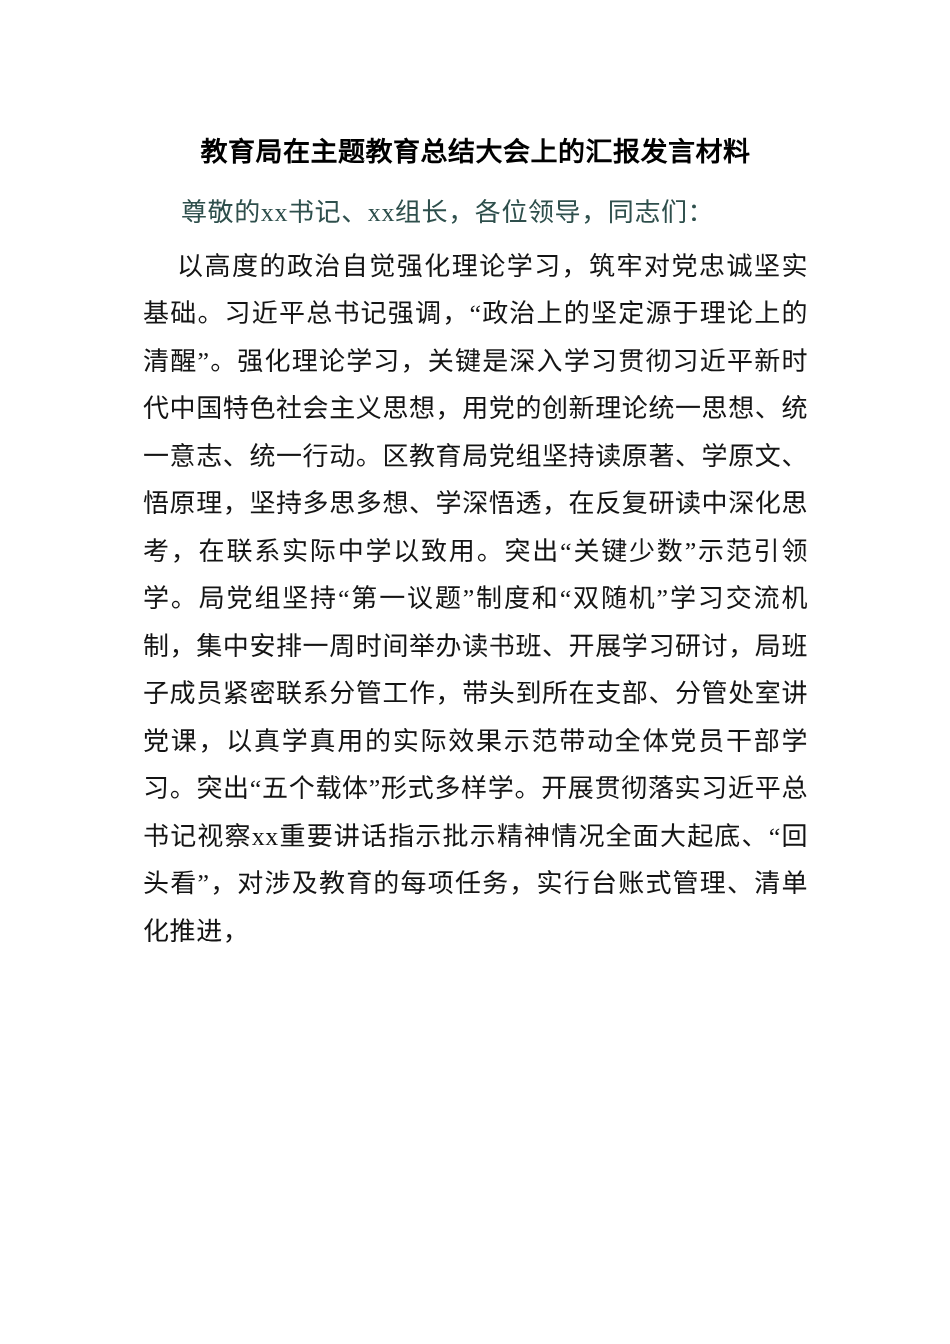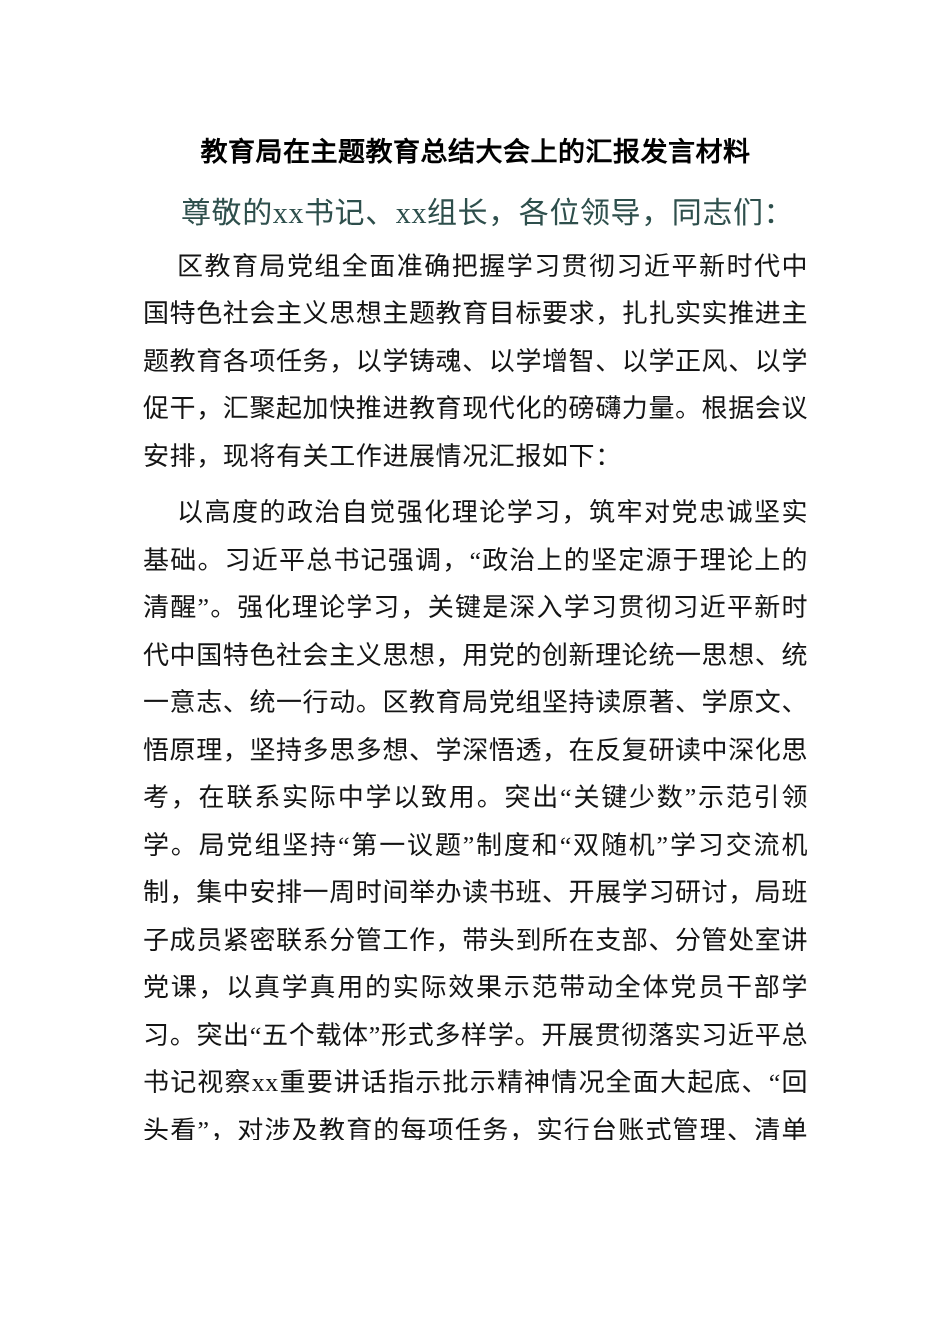--- a/index.html
+++ b/index.html
@@ -25,21 +25,21 @@
     margin: 0;
     font-size: 27px;
     line-height: 48px;
     font-weight: bold;
     text-align: center;
     letter-spacing: 0.5px;
     color: #000000;
   }
   .greeting {
     margin: 13px 0 6px 0;
-    font-size: 30px;
+    font-size: 26px;
     line-height: 47.5px;
     letter-spacing: 0.6px;
     text-indent: 38px;
     text-align: justify;
     color: #2e4f4c;
   }
   .doc-body {
     margin: 0;
     padding: 0;
   }
@@ -58,16 +58,15 @@
 </style>
 </head>
 <body>
 
 <div class="page">
   <h1 class="doc-title">教育局在主题教育总结大会上的汇报发言材料</h1>
 
   <p class="greeting">尊敬的xx书记、xx组长，各位领导，同志们：</p>
 
   <div class="doc-body">
-      <p class="para">区教育局党组全面准确把握学习贯彻习近平新时代中国特色社会主义思想主题教育目标要求，扎扎实实推进主题教育各项任务，以学铸魂、以学增智、以学正风、以学促干，汇聚起加快推进教育现代化的磅礴力量。根据会议安排，现将有关工作进展情况汇报如下：</p>
       <p class="para">以高度的政治自觉强化理论学习，筑牢对党忠诚坚实基础。习近平总书记强调，“政治上的坚定源于理论上的清醒”。强化理论学习，关键是深入学习贯彻习近平新时代中国特色社会主义思想，用党的创新理论统一思想、统一意志、统一行动。区教育局党组坚持读原著、学原文、悟原理，坚持多思多想、学深悟透，在反复研读中深化思考，在联系实际中学以致用。突出“关键少数”示范引领学。局党组坚持“第一议题”制度和“双随机”学习交流机制，集中安排一周时间举办读书班、开展学习研讨，局班子成员紧密联系分管工作，带头到所在支部、分管处室讲党课，以真学真用的实际效果示范带动全体党员干部学习。突出“五个载体”形式多样学。开展贯彻落实习近平总书记视察xx重要讲话指示批示精神情况全面大起底、“回头看”，对涉及教育的每项任务，实行台账式管理、清单化推进，</p>
     </div>
 </div>
 
 </body></html>

